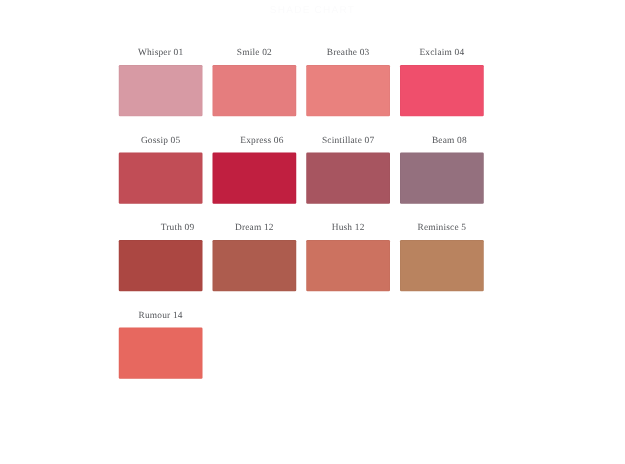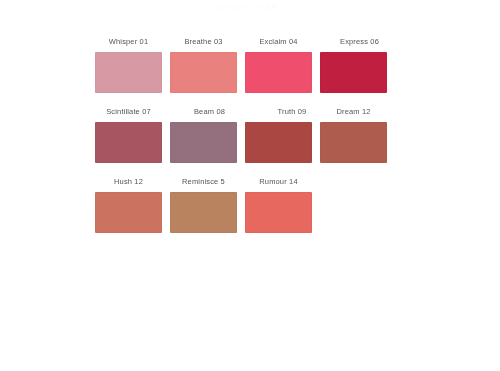--- a/index.html
+++ b/index.html
@@ -58,21 +58,21 @@
   }
 
   .swatch-label {
     font-size: 7.5px;
     line-height: 12px;
     color: #54565a;
     letter-spacing: 0.15px;
     white-space: nowrap;
     text-align: center;
     margin-bottom: 4px;
-    font-family: Liberation Sans, sans-serif;
+    font-family: Liberation Serif, serif;
   }
 
   .swatch-chip {
     width: 67px;
     height: 41px;
     border-radius: 1px;
     box-shadow: inset 0 0 0 0.5px rgba(0,0,0,0.045);
   }
 </style>
 </head>
@@ -82,31 +82,39 @@
 
   <div class="ghost-header">SHADE CHART</div>
 
   <div class="grid">
 
     <div class="swatch-cell">
       <div class="swatch-label" style="color: rgb(84, 86, 90);">Whisper 01</div>
       <div class="swatch-chip" style="background-color: rgb(215, 154, 164);"></div>
     </div>
 
+    <div class="swatch-cell">
+      <div class="swatch-label" style="color: rgb(84, 86, 90);">Smile 02</div>
+      <div class="swatch-chip" style="background-color: rgb(229, 125, 126);"></div>
+    </div>
 
     <div class="swatch-cell">
       <div class="swatch-label" style="color: rgb(84, 86, 90);">Breathe 03</div>
       <div class="swatch-chip" style="background-color: rgb(233, 129, 126);"></div>
     </div>
 
     <div class="swatch-cell">
       <div class="swatch-label" style="color: rgb(84, 86, 90);">Exclaim 04</div>
       <div class="swatch-chip" style="background-color: rgb(239, 79, 108);"></div>
     </div>
 
+    <div class="swatch-cell">
+      <div class="swatch-label" style="color: rgb(84, 86, 90);">Gossip 05</div>
+      <div class="swatch-chip" style="background-color: rgb(193, 77, 86);"></div>
+    </div>
 
     <div class="swatch-cell">
       <div class="swatch-label" style="color: rgb(84, 86, 90); padding-left: 12px;">Express 06</div>
       <div class="swatch-chip" style="background-color: rgb(192, 31, 64);"></div>
     </div>
 
     <div class="swatch-cell">
       <div class="swatch-label" style="color: rgb(84, 86, 90);">Scintillate 07</div>
       <div class="swatch-chip" style="background-color: rgb(167, 85, 96);"></div>
     </div>

